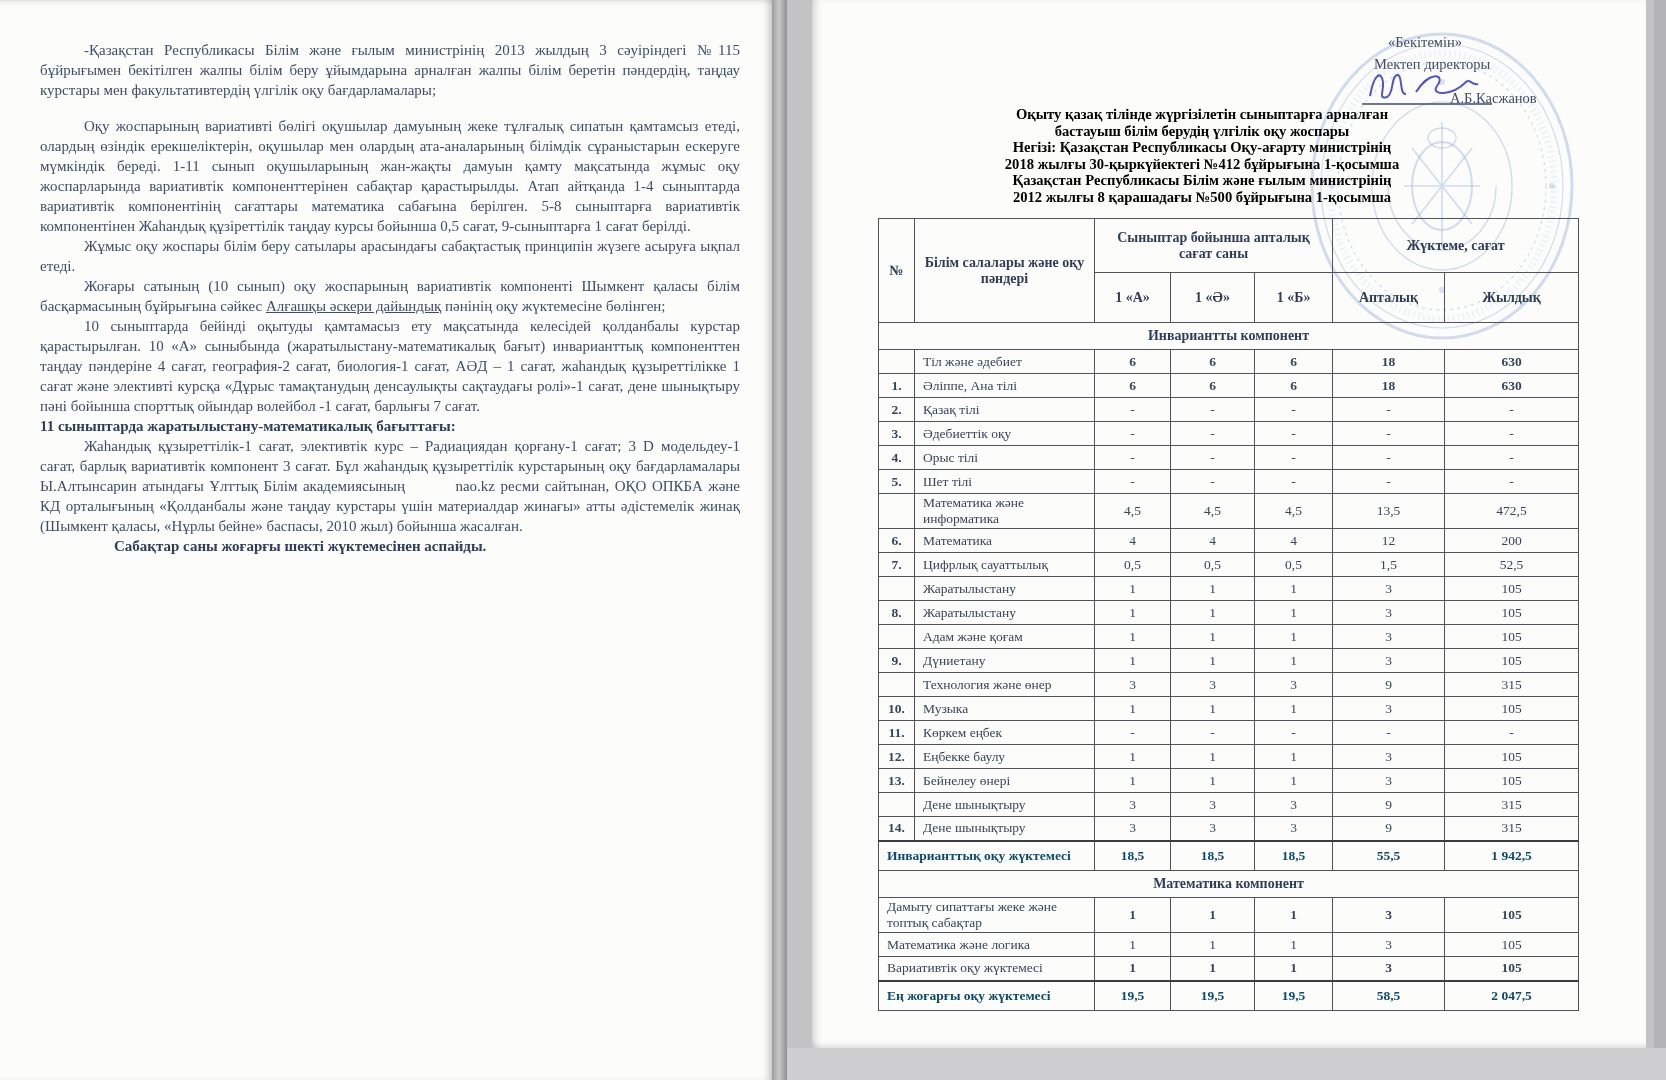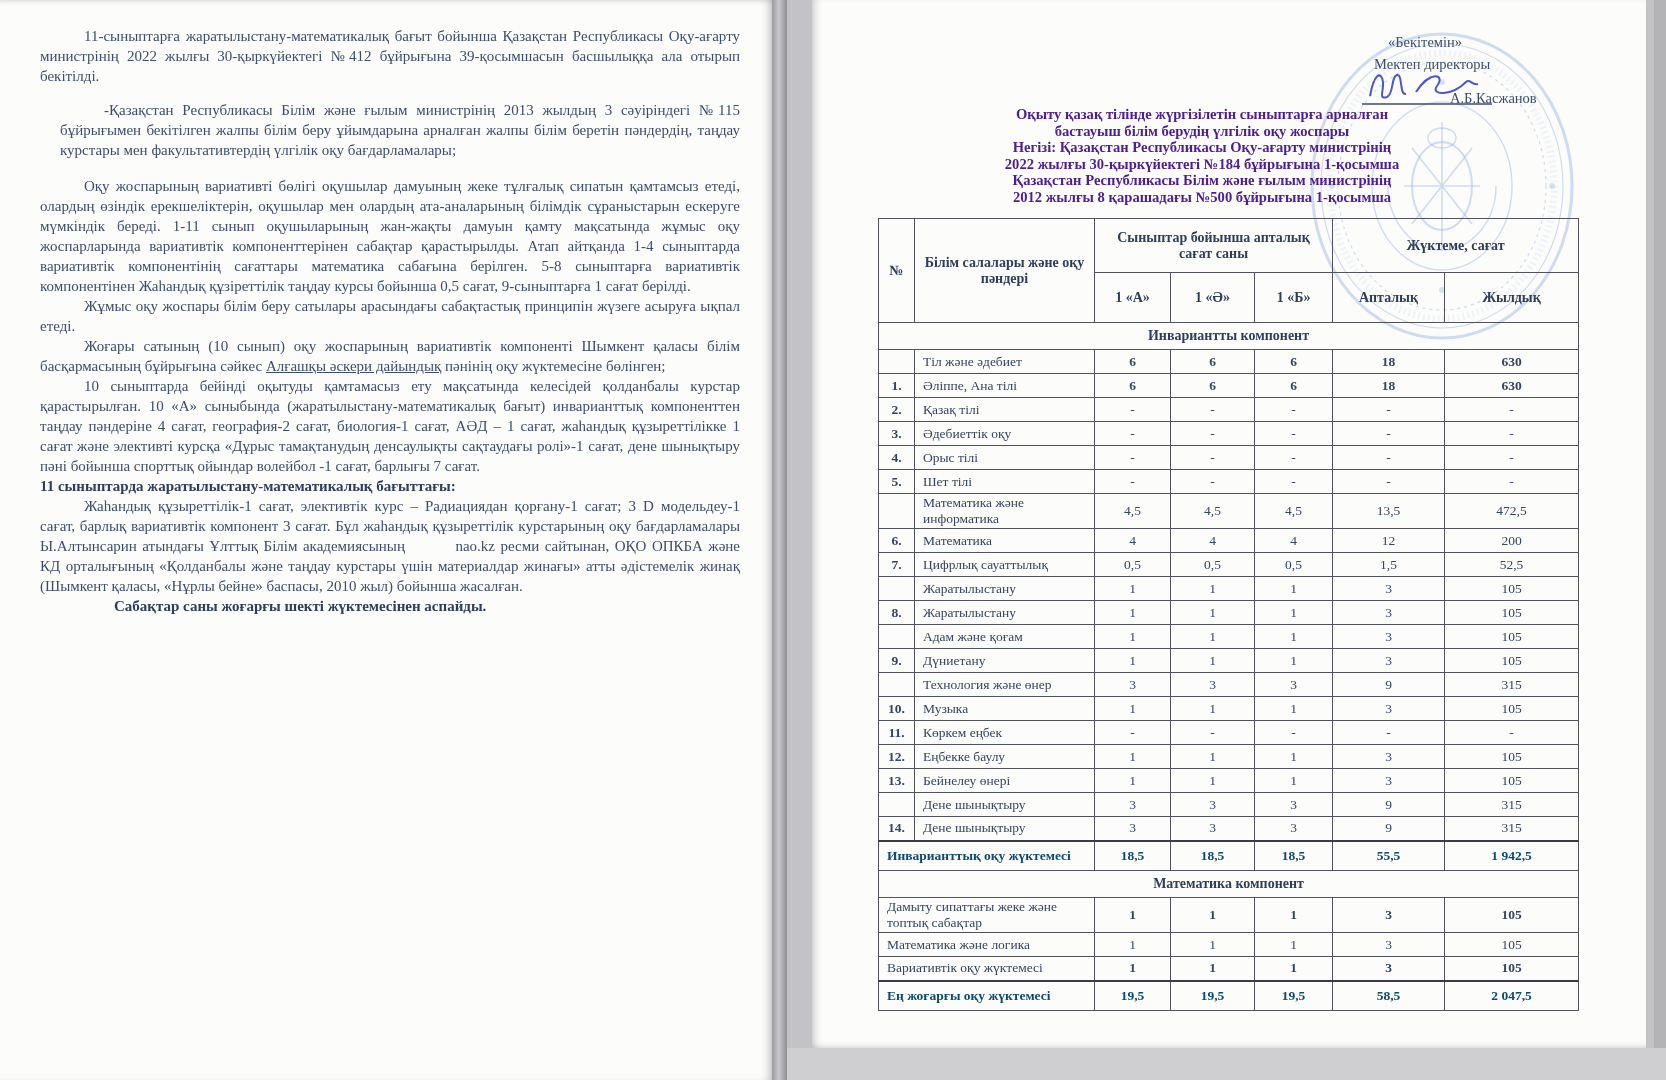--- a/index.html
+++ b/index.html
@@ -17,36 +17,36 @@
     box-shadow:inset 7px 0 9px -5px rgba(0,0,0,.22), inset 0 -6px 7px -5px rgba(0,0,0,.15);}
   #right-edge{position:absolute;left:1654px;top:0;width:12px;height:1080px;background:#b4b4b6;}
   #bottom-band{position:absolute;left:787px;top:1048px;width:879px;height:32px;background:#cfcfd1;}
 
   
   #left-text{
     position:absolute;left:40px;top:26px;width:700px;
     color:#3d4d6b;font-size:15px;line-height:20px;text-align:justify;
   }
   #left-text p{margin:0;text-indent:44px;}
-  #left-text p.gap-sm{margin-top:14px;margin-left:20px;}
+  #left-text p.gap-sm{margin-top:14px;}
   #left-text p.gap-md{margin-top:16px;}
   .u{text-decoration:underline;}
   .b{font-weight:normal;margin-left:45px;}
   #left-heading{margin-top:34px;font-weight:bold;color:#2e3e5a;text-indent:0 !important;}
   #left-final{font-weight:bold;color:#2e3e5a;text-indent:74px !important;margin-top:2px;}
 
   
   #approve-block{position:absolute;left:520px;top:34px;width:330px;color:#3d4d6b;font-size:14.5px;z-index:3;}
   #approve-label{position:absolute;left:56px;top:0;}
   #approve-role{position:absolute;left:42px;top:22px;}
   #approve-name{position:absolute;left:118px;top:56px;}
   #sign-svg{position:absolute;left:28px;top:26px;}
   #doc-title{
     position:absolute;left:158px;top:106px;width:464px;z-index:3;
-    text-align:center;font-weight:bold;color:#4c1d95;font-size:14.6px;line-height:16.6px;
+    text-align:center;font-weight:bold;color:#000000;font-size:14.6px;line-height:16.6px;
   }
   #stamp-svg{position:absolute;left:480px;top:18px;z-index:1;opacity:.85;}
 
   
   #table-wrap{position:absolute;left:66px;top:218px;z-index:2;}
   table.doc-table{border-collapse:collapse;table-layout:fixed;width:700px;color:#35455f;font-size:13.5px;}
   .doc-table td,.doc-table th{border:1px solid #52525c;padding:1px 4px;text-align:center;vertical-align:middle;overflow:hidden;}
   .doc-table th{font-weight:bold;font-size:14px;color:#2e3e5a;}
   .doc-table td.subj{text-align:left;padding-left:8px;font-family:Liberation Serif, serif;}
   .doc-table td.numcol{font-weight:bold;}
@@ -56,21 +56,20 @@
   tr.section-row td{font-weight:bold;font-size:14px;color:#2e3e5a;margin-top:19px;}
   tr.total-row{height:30px;}
   tr.total-row td{font-weight:bold;border-top:2px solid #3c3c46;color:#0c4a6e;}
   tr.boldvals td.val{font-weight:bold;}
 </style>
 </head>
 <body>
 
 <div class="page" id="left-page">
   <div id="left-text">
-    <p>11-сыныптарға жаратылыстану-математикалық бағыт бойынша Қазақстан  Республикасы  Оқу-ағарту  министрінің  2022  жылғы  30-қыркүйектегі  №412  бұйрығына   39-қосымшасын басшылыққа ала отырып бекітілді.</p>
     <p class="gap-sm">-Қазақстан Республикасы Білім және ғылым министрінің 2013 жылдың 3 сәуіріндегі №115 бұйрығымен бекітілген жалпы білім беру ұйымдарына арналған жалпы білім беретін пәндердің, таңдау курстары мен факультативтердің үлгілік оқу бағдарламалары;</p>
     <p class="gap-md">Оқу жоспарының вариативті бөлігі оқушылар дамуының жеке тұлғалық сипатын қамтамсыз етеді, олардың өзіндік ерекшеліктерін, оқушылар мен олардың ата-аналарының білімдік сұраныстарын ескеруге мүмкіндік береді. 1-11 сынып оқушыларының жан-жақты дамуын қамту мақсатында жұмыс оқу жоспарларында вариативтік компоненттерінен сабақтар қарастырылды. Атап айтқанда 1-4 сыныптарда вариативтік компонентінің сағаттары математика сабағына берілген. 5-8 сыныптарға вариативтік компонентінен Жаһандық құзіреттілік таңдау курсы бойынша 0,5 сағат, 9-сыныптарға 1 сағат берілді.</p>
     <p>Жұмыс оқу жоспары білім беру сатылары арасындағы сабақтастық принципін жүзеге асыруға ықпал етеді.</p>
     <p><span>Жоғары сатының (10 сынып) оқу жоспарының вариативтік компоненті Шымкент қаласы білім басқармасының бұйрығына сәйкес </span><span class="u">Алғашқы әскери дайындық</span><span> пәнінің оқу жүктемесіне бөлінген;</span></p>
     <p>10 сыныптарда бейінді оқытуды қамтамасыз ету мақсатында келесідей қолданбалы курстар қарастырылған. 10 «А» сыныбында (жаратылыстану-математикалық бағыт) инварианттық компоненттен таңдау пәндеріне 4 сағат, география-2 сағат, биология-1 сағат, АӘД – 1 сағат, жаһандық құзыреттілікке 1 сағат және  элективті курсқа «Дұрыс тамақтанудың денсаулықты сақтаудағы ролі»-1 сағат,  дене  шынықтыру пәні бойынша спорттық  ойындар волейбол -1 сағат,  барлығы 7 сағат.</p>
     <p id="left-heading">11 сыныптарда жаратылыстану-математикалық бағыттағы:</p>
     <p><span>Жаһандық құзыреттілік-1 сағат,  элективтік курс – Радиациядан қорғану-1 сағат;  3 D модельдеу-1 сағат, барлық вариативтік компонент 3 сағат. Бұл жаһандық құзыреттілік курстарының оқу бағдарламалары Ы.Алтынсарин атындағы Ұлттық Білім академиясының </span><span class="b">nao.kz</span><span> ресми сайтынан, ОҚО ОПКБА және КД орталығының «Қолданбалы және таңдау курстары үшін материалдар жинағы» атты әдістемелік жинақ (Шымкент қаласы, «Нұрлы бейне» баспасы, 2010 жыл) бойынша жасалған.</span></p>
     <p id="left-final">Сабақтар саны жоғарғы шекті жүктемесінен аспайды.</p>
   </div>
 </div>
@@ -107,21 +106,21 @@
         <path d="M2 44 L132 44" stroke="#3d4d6b" stroke-width="1.6"></path>
       </g>
     </svg>
     <div id="approve-name">А.Б.Касжанов</div>
   </div>
 
   <div id="doc-title">
     <div>Оқыту қазақ тілінде жүргізілетін сыныптарға арналған</div>
     <div>бастауыш білім берудің үлгілік оқу жоспары</div>
     <div>Негізі: Қазақстан Республикасы Оқу-ағарту министрінің</div>
-    <div>2022 жылғы 30-қыркүйектегі  №184 бұйрығына 1-қосымша</div>
+    <div>2018 жылғы 30-қыркүйектегі  №412 бұйрығына 1-қосымша</div>
     <div>Қазақстан Республикасы Білім және ғылым министрінің</div>
     <div>2012 жылғы 8 қарашадағы №500 бұйрығына 1-қосымша</div>
   </div>
 
   <div id="table-wrap">
     <table class="doc-table">
       <colgroup>
         <col style="width:36px">
           <col style="width:180px">
           <col style="width:76px">

